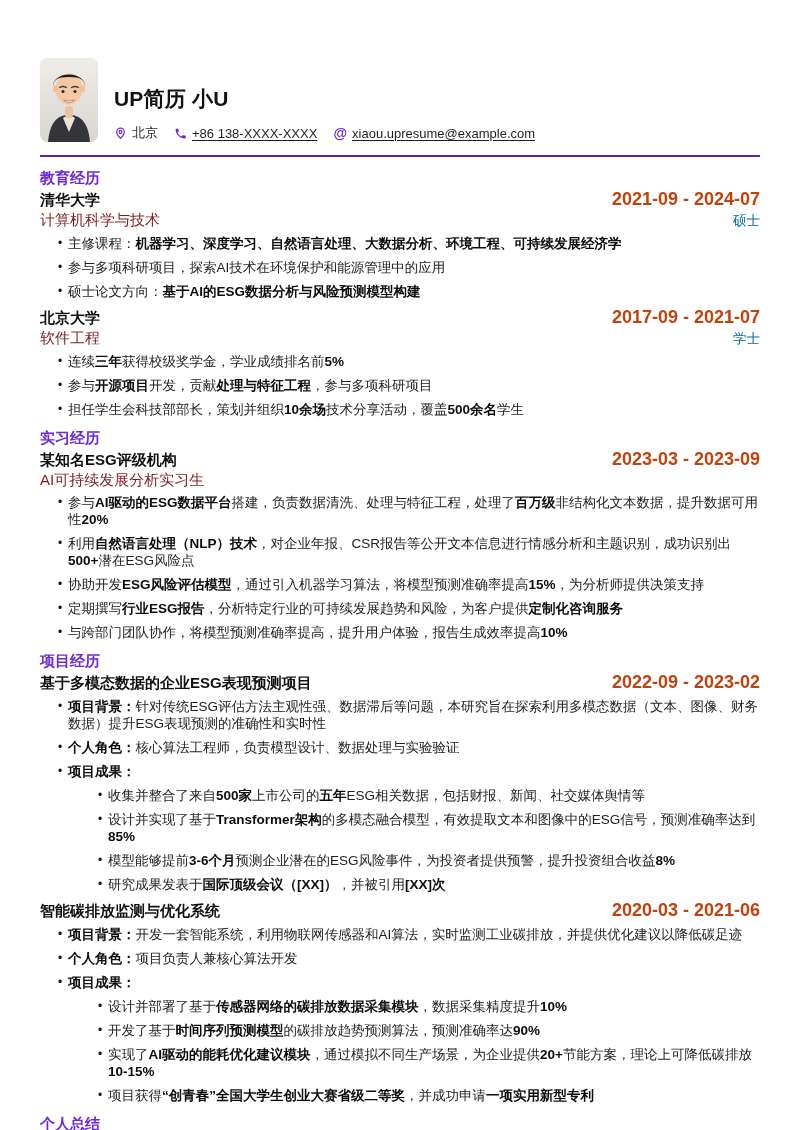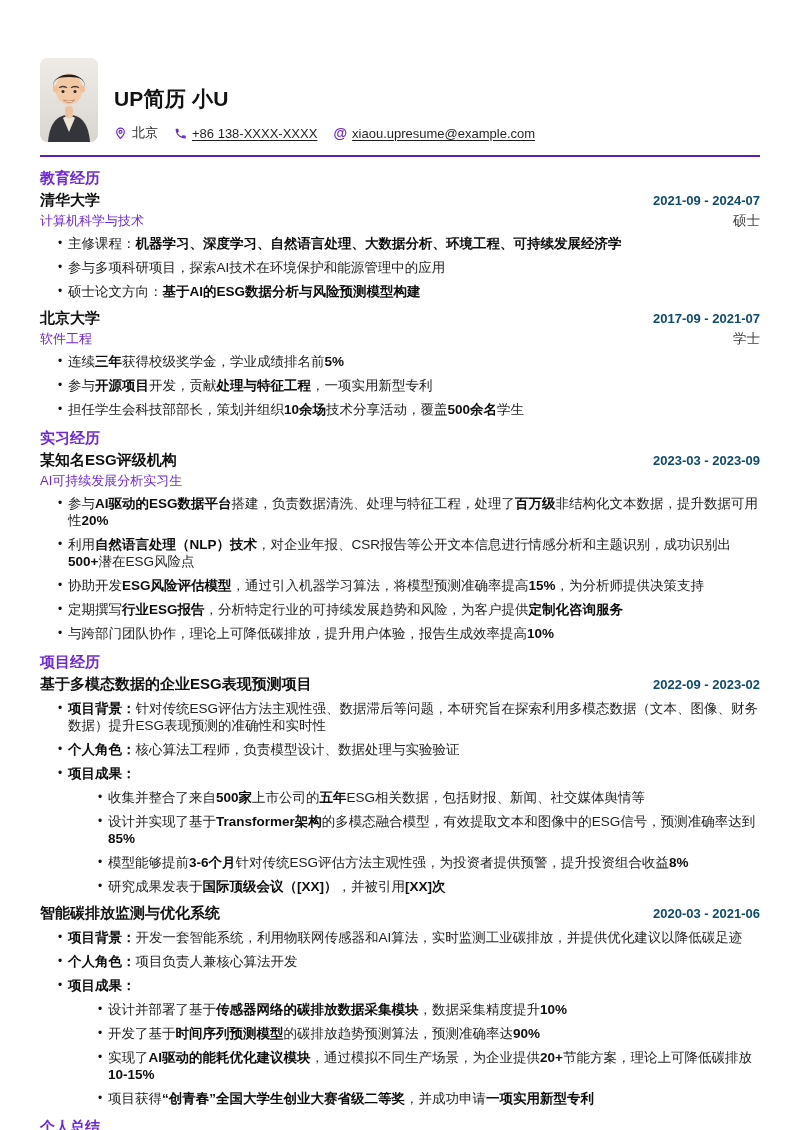--- a/index.html
+++ b/index.html
@@ -26,24 +26,24 @@
 
   .divider{border:none;border-top:2px solid var(--divider);margin:13px 0 0 0;}
 
   
   main{display:block;padding-top:1px;}
   .section{margin-top:10px;}
   .sec-title{font-size:15px;font-weight:700;color:var(--accent);margin:0 0 3px 0;line-height:19px;}
   .entry + .entry{margin-top:8px;}
   .erow{display:flex;justify-content:space-between;align-items:baseline;line-height:19px;}
   .etitle{font-size:15px;font-weight:700;color:#111;}
-  .edate{font-size:13px;font-weight:700;color:#0c4a6e;white-space:nowrap;}
+  .edate{font-size:18px;font-weight:700;color:#c2410c;white-space:nowrap;}
   .erow.sub{line-height:17px;margin-top:2px;}
-  .esub{font-size:13px;color:#6d28d9;font-weight:400;}
-  .eright{font-size:13.5px;color:#404040;font-weight:400;white-space:nowrap;}
+  .esub{font-size:15px;color:#7f1d1d;font-weight:400;}
+  .eright{font-size:13.5px;color:#0369a1;font-weight:400;white-space:nowrap;}
 
   .bullets{margin-top:6px;}
   .bullet{display:flex;margin-bottom:7px;font-size:13.5px;line-height:1.26;color:#222;padding-left:12px;}
   .bullet .dot{flex:0 0 16px;text-align:center;color:#111;font-size:12px;line-height:17px;}
   .bullet .btext{flex:1;}
   .bullet.subb{padding-left:52px;}
   .bullet b{font-weight:700;color:#0d0d0d;}
 </style>
 </head>
 <body style="--accent: #6d28d9; --divider: #5b21b6;">
@@ -140,21 +140,21 @@
             <div class="esub">软件工程</div>
             <div class="eright">学士</div>
           </div>
           <div class="bullets">
             <div class="bullet">
               <span class="dot">•</span>
               <span class="btext"><span>连续</span><b>三年</b><span>获得校级奖学金，学业成绩排名前</span><b>5%</b></span>
             </div>
             <div class="bullet">
               <span class="dot">•</span>
-              <span class="btext"><span>参与</span><b>开源项目</b><span>开发，贡献</span><b>处理与特征工程</b><span>，一项实用新型专利</span></span>
+              <span class="btext"><span>参与</span><b>开源项目</b><span>开发，贡献</span><b>处理与特征工程</b><span>，参与多项科研项目</span></span>
             </div>
             <div class="bullet">
               <span class="dot">•</span>
               <span class="btext"><span>担任学生会科技部部长，策划并组织</span><b>10余场</b><span>技术分享活动，覆盖</span><b>500余名</b><span>学生</span></span>
             </div>
           </div>
         </div>
       </section>
       <section class="section">
         <h2 class="sec-title">实习经历</h2>
@@ -178,21 +178,21 @@
             <div class="bullet">
               <span class="dot">•</span>
               <span class="btext"><span>协助开发</span><b>ESG风险评估模型</b><span>，通过引入机器学习算法，将模型预测准确率提高</span><b>15%</b><span>，为分析师提供决策支持</span></span>
             </div>
             <div class="bullet">
               <span class="dot">•</span>
               <span class="btext"><span>定期撰写</span><b>行业ESG报告</b><span>，分析特定行业的可持续发展趋势和风险，为客户提供</span><b>定制化咨询服务</b></span>
             </div>
             <div class="bullet">
               <span class="dot">•</span>
-              <span class="btext"><span>与跨部门团队协作，理论上可降低碳排放，提升用户体验，报告生成效率提高</span><b>10%</b></span>
+              <span class="btext"><span>与跨部门团队协作，将模型预测准确率提高，提升用户体验，报告生成效率提高</span><b>10%</b></span>
             </div>
           </div>
         </div>
       </section>
       <section class="section">
         <h2 class="sec-title">项目经历</h2>
         <div class="entry">
           <div class="erow">
             <div class="etitle">基于多模态数据的企业ESG表现预测项目</div>
             <div class="edate">2022-09 - 2023-02</div>
@@ -213,21 +213,21 @@
             <div class="bullet subb">
               <span class="dot">•</span>
               <span class="btext"><span>收集并整合了来自</span><b>500家</b><span>上市公司的</span><b>五年</b><span>ESG相关数据，包括财报、新闻、社交媒体舆情等</span></span>
             </div>
             <div class="bullet subb">
               <span class="dot">•</span>
               <span class="btext"><span>设计并实现了基于</span><b>Transformer架构</b><span>的多模态融合模型，有效提取文本和图像中的ESG信号，预测准确率达到</span><b>85%</b></span>
             </div>
             <div class="bullet subb">
               <span class="dot">•</span>
-              <span class="btext"><span>模型能够提前</span><b>3-6个月</b><span>针对传统ESG评估方法主观性强，为投资者提供预警，提升投资组合收益</span><b>8%</b></span>
+              <span class="btext"><span>模型能够提前</span><b>3-6个月</b><span>预测企业潜在的ESG风险事件，为投资者提供预警，提升投资组合收益</span><b>8%</b></span>
             </div>
             <div class="bullet subb">
               <span class="dot">•</span>
               <span class="btext"><span>研究成果发表于</span><b>国际顶级会议（[XX]）</b><span>，并被引用</span><b>[XX]次</b></span>
             </div>
           </div>
         </div>
         <div class="entry">
           <div class="erow">
             <div class="etitle">智能碳排放监测与优化系统</div>

